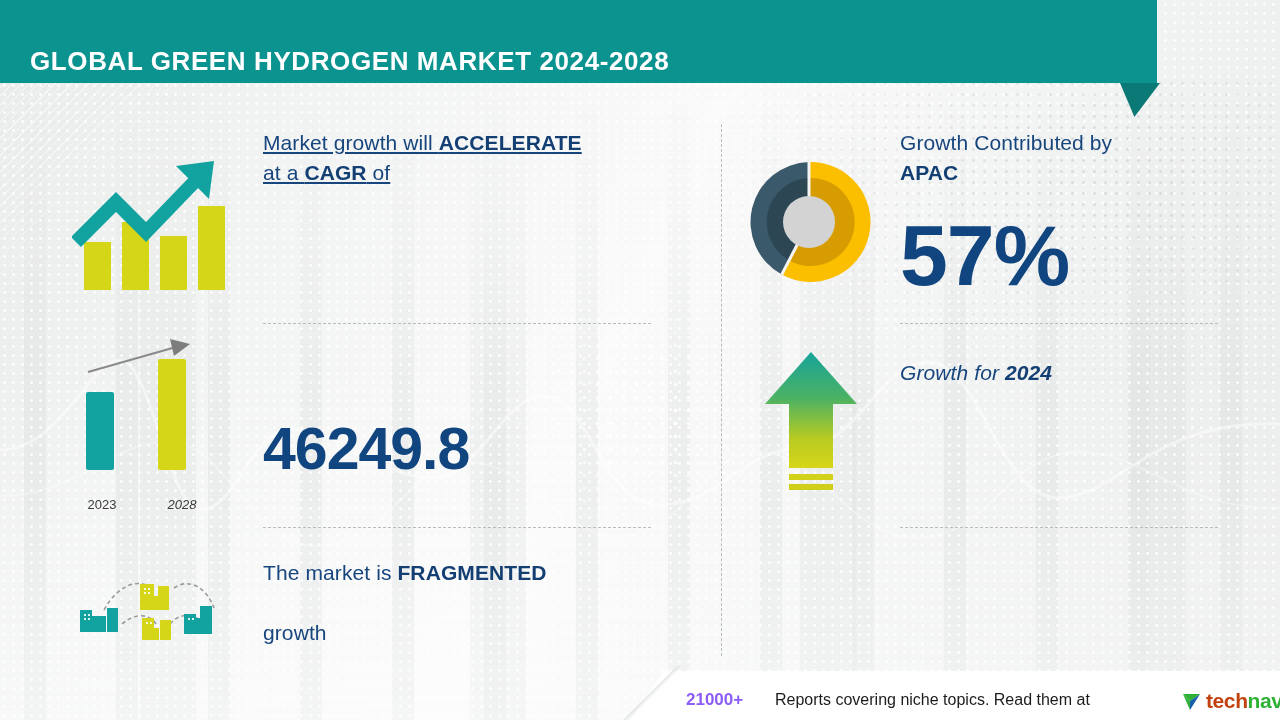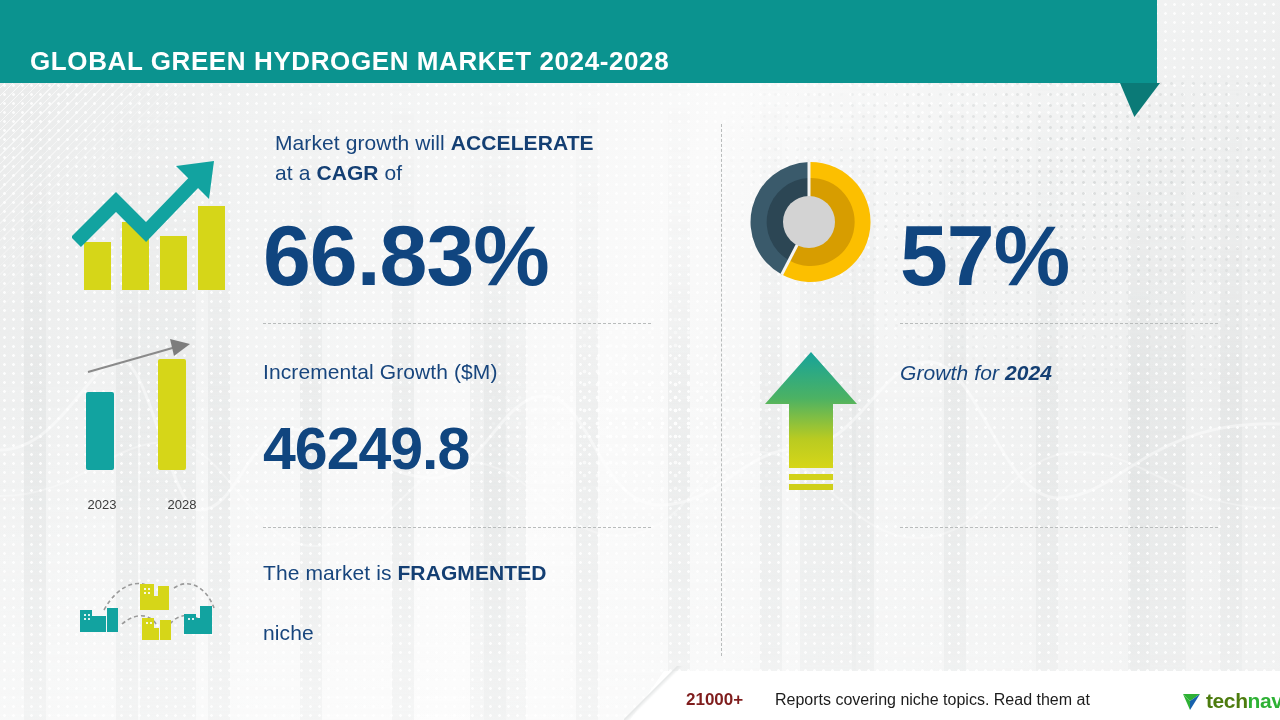--- a/index.html
+++ b/index.html
@@ -178,21 +178,21 @@
     position: absolute;
     left: 624px; top: 666px;
     width: 60px; height: 54px;
     background: linear-gradient(135deg, rgba(255,255,255,0) 46%, rgba(226,228,228,.9) 47%, rgba(255,255,255,0) 52%);
   }
   .footer-count {
     position: absolute;
     left: 686px; top: 690px;
     font-size: 17px;
     font-weight: bold;
-    color: #7f1d1d;
+    color: #8b5cf6;
     white-space: nowrap;
   }
   .footer-text {
     position: absolute;
     left: 775px; top: 691px;
     font-size: 16px;
     color: #1c1c1c;
     white-space: nowrap;
   }
   .logo-wrap {
@@ -200,21 +200,21 @@
     left: 1182px; top: 686px;
     display: flex;
     align-items: baseline;
     white-space: nowrap;
   }
   .logo-text {
     font-size: 21px;
     font-weight: bold;
     letter-spacing: -.4px;
   }
-  .logo-tech { color: #4d7c0f; }
+  .logo-tech { color: #c2410c; }
   .logo-navio { color: #2eb135; }
 </style>
 </head>
 <body>
 
 <div id="infographic">
 
   <div class="bg-base"></div>
   <div class="bg-city"></div>
   <div class="bg-dots"></div>
@@ -239,37 +239,35 @@
 
   <svg class="icon-growth" width="160" height="145" viewBox="0 0 160 145">
     <rect x="12" y="92" width="27" height="48" fill="#d6d618"></rect>
     <rect x="50" y="72" width="27" height="68" fill="#d6d618"></rect>
     <rect x="88" y="86" width="27" height="54" fill="#d6d618"></rect>
     <rect x="126" y="56" width="27" height="84" fill="#d6d618"></rect>
     <path d="M4,92 L44,52 L74,82 L128,26" fill="none" stroke="#12a3a0" stroke-width="14" stroke-linejoin="miter" stroke-linecap="butt"></path>
     <path d="M104,16 L142,11 L137,49 Z" fill="#12a3a0"></path>
   </svg>
 
-  <div class="kicker" style="left:275px; top:128px; width:400px;">
+  <div class="kicker" style="left:263px; top:128px; width:400px;text-decoration:underline;">
     <span>Market growth will </span><b>ACCELERATE</b><br>
     <span>at a </span><b>CAGR</b><span> of</span>
   </div>
 
-  <div class="bignum" style="left:263px; top:212px; font-size:86px;">66.83%</div>
 
   <svg class="icon-bars" width="130" height="145" viewBox="0 0 130 145">
     <rect x="8" y="62" width="28" height="78" rx="2" fill="#12a3a0"></rect>
     <rect x="80" y="29" width="28" height="111" rx="2" fill="#d6d618"></rect>
     <path d="M10,24 L98,-1" fill="none" stroke="#8a8a8a" stroke-width="2" transform="translate(0,18)"></path>
     <path d="M92,9 L112,14 L96,26 Z" fill="#7d7d7d"></path>
   </svg>
   <div class="bar-label" style="left:79px; top:497px;">2023</div>
-  <div class="bar-label" style="left:159px; top:497px;">2028</div>
-
-  <div class="kicker" style="left:263px; top:357px;">Incremental Growth ($M)</div>
+  <div class="bar-label" style="left:159px; top:497px;font-style:italic;">2028</div>
+
   <div class="bignum" style="left:263px; top:420px; font-size:59px;">46249.8</div>
 
   <svg class="icon-cities" width="160" height="100" viewBox="0 0 160 100">
     <path d="M26,52 C40,26 62,20 72,30" fill="none" stroke="#9a9a9a" stroke-width="1.6" stroke-dasharray="4 3"></path>
     <path d="M96,30 C110,20 128,28 136,50" fill="none" stroke="#9a9a9a" stroke-width="1.6" stroke-dasharray="4 3"></path>
     <path d="M44,66 C58,54 72,56 78,66" fill="none" stroke="#9a9a9a" stroke-width="1.6" stroke-dasharray="4 3"></path>
     <path d="M92,66 C100,56 114,54 124,64" fill="none" stroke="#9a9a9a" stroke-width="1.6" stroke-dasharray="4 3"></path>
 
     <g fill="#d6d618">
       <rect x="62" y="26" width="14" height="26"></rect>
@@ -306,38 +304,42 @@
       <rect x="110" y="60" width="2" height="2"></rect>
         <rect x="114" y="60" width="2" height="2"></rect>
       <rect x="68" y="64" width="2" height="2"></rect>
         <rect x="72" y="64" width="2" height="2"></rect>
     </g>
   </svg>
 
   <div class="kicker" style="left:263px; top:558px; width:420px;">
     <span>The market is </span><b>FRAGMENTED</b><br>
     <br>
-    <span>niche</span>
+    <span>growth</span>
   </div>
 
   <svg class="icon-donut" width="128" height="128" viewBox="0 0 128 128">
 
     <path d="M64,64 L64,4 A60,60 0 1 1 36.7,116.6 Z" fill="#fcbf00"></path>
 
     <path d="M64,64 L36.7,116.6 A60,60 0 0 1 64,4 Z" fill="#3a5a6b"></path>
 
     <path d="M64,64 L64,20 A44,44 0 1 1 43.9,102.2 Z" fill="#d79d00"></path>
     <path d="M64,64 L43.9,102.2 A44,44 0 0 1 64,20 Z" fill="#2c4654"></path>
 
     <path d="M64,64 L64,4" stroke="#f4f4f4" stroke-width="3" fill="none"></path>
     <path d="M64,64 L36.7,116.6" stroke="#f4f4f4" stroke-width="3" fill="none"></path>
 
     <circle cx="64" cy="64" r="26" fill="#d3d3d3"></circle>
   </svg>
 
+  <div class="kicker" style="left:900px; top:128px; width:330px;">
+    <span>Growth Contributed by</span><br>
+    <b>APAC</b>
+  </div>
   <div class="bignum" style="left:900px; top:212px; font-size:86px;">57%</div>
 
   <svg class="icon-uparrow" width="98" height="155" viewBox="0 0 98 155">
     <defs>
       <linearGradient id="arrowGrad" x1="0" y1="0" x2="0" y2="1">
         <stop offset="0%" stop-color="#16a39a"></stop>
         <stop offset="40%" stop-color="#4cb263"></stop>
         <stop offset="75%" stop-color="#b9cb21"></stop>
         <stop offset="100%" stop-color="#d6d618"></stop>
       </linearGradient>

